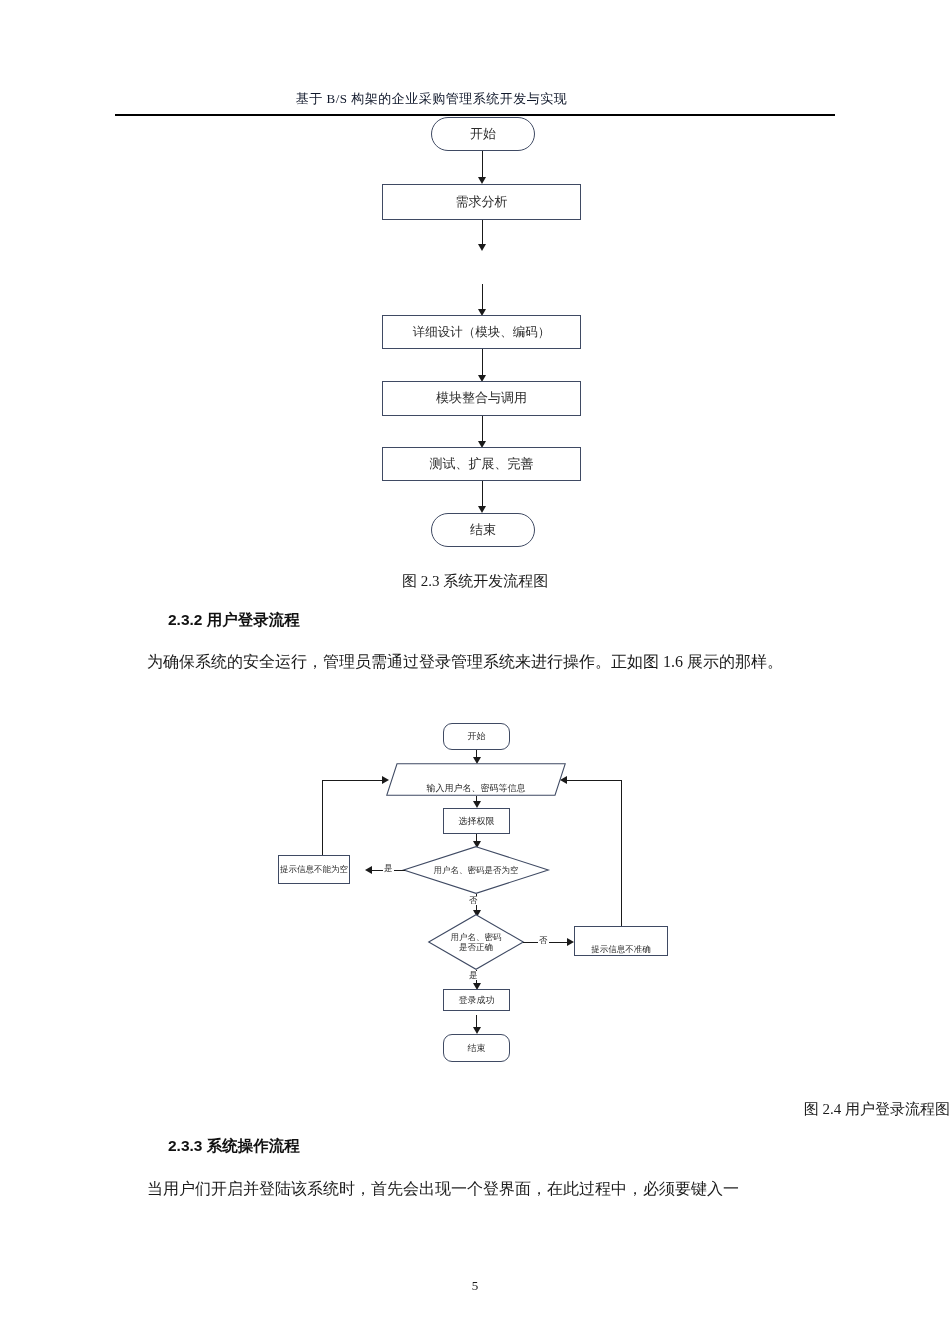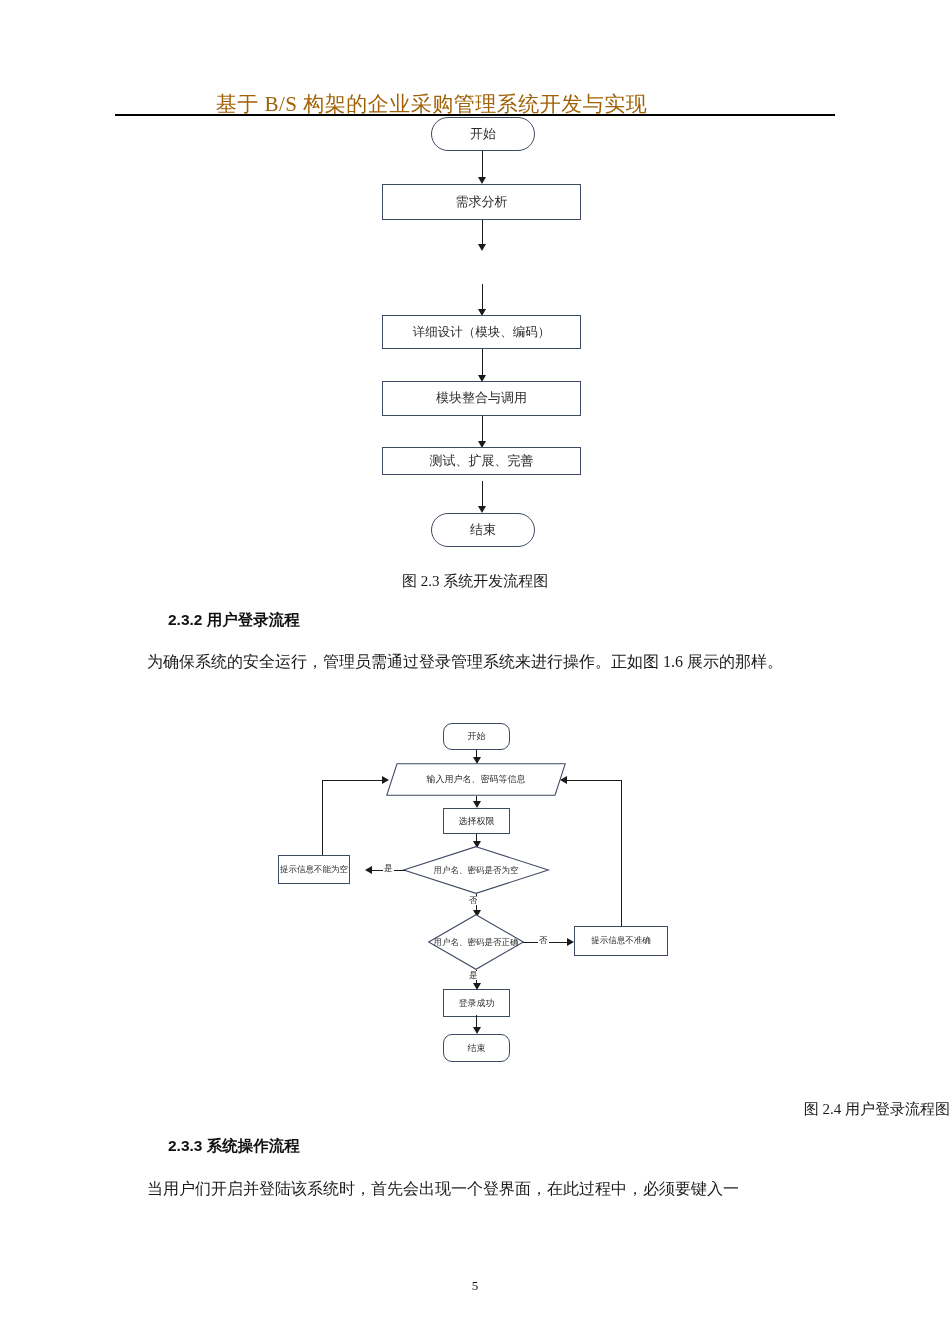--- a/index.html
+++ b/index.html
@@ -17,23 +17,23 @@
     overflow: hidden;
   }
 
   
   .header-title {
     position: absolute;
     left: 0;
     top: 90px;
     width: 863px;
     text-align: center;
-    font-size: 21px;
+    font-size: 13px;
     letter-spacing: 0.5px;
-    color: #a16207;
+    color: #0f172a;
   }
   .header-rule {
     position: absolute;
     left: 115px;
     top: 114px;
     width: 720px;
     height: 0;
     border-top: 2.2px solid #000;
   }
 
@@ -123,21 +123,21 @@
     position: absolute;
   }
   .para-wrap svg {
     position: absolute;
     left: 0;
     top: 0;
   }
   .para-text {
     position: absolute;
     left: 0;
-    top: 0;
+    top: 9px;
     width: 100%;
     height: 100%;
     display: flex;
     align-items: center;
     justify-content: center;
     font-family: "Liberation Sans", "DejaVu Sans", sans-serif;
     color: #2b2b2b;
   }
 
   
@@ -208,21 +208,21 @@
     </div>
     <div class="edge v" style="left:482px;top:349px;height:28px;"></div>
     <div class="arrow down" style="left:478px;top:375px;"></div>
 
     <div class="node" style="left:382px;top:381px;width:199px;height:35px;font-size:13px;">
       <span>模块整合与调用</span>
     </div>
     <div class="edge v" style="left:482px;top:416px;height:28px;"></div>
     <div class="arrow down" style="left:478px;top:441px;"></div>
 
-    <div class="node" style="left:382px;top:447px;width:199px;height:28px;font-size:13px;">
+    <div class="node" style="left:382px;top:447px;width:199px;height:34px;font-size:13px;">
       <span>测试、扩展、完善</span>
     </div>
     <div class="edge v" style="left:482px;top:481px;height:28px;"></div>
     <div class="arrow down" style="left:478px;top:506px;"></div>
 
     <div class="node rounded" style="left:431px;top:513px;width:104px;height:34px;font-size:13px;">
       <span>结束</span>
     </div>
   </div>
 
@@ -280,43 +280,43 @@
     <div class="arrow right" style="left:382px;top:776px;"></div>
 
     <div class="edge v" style="left:476px;top:894px;height:19px;"></div>
     <div class="arrow down" style="left:472.5px;top:910px;"></div>
     <div class="edge-label" style="left:468px;top:896px;">否</div>
 
     <div class="diamond-wrap" style="left:428px;top:914px;width:96px;height:56px;">
       <svg width="96" height="56" viewBox="0 0 96 56">
         <polygon points="48,0.7 95.3,28 48,55.3 0.7,28" fill="#ffffff" stroke="#3f4a63" stroke-width="1.1"></polygon>
       </svg>
-      <div class="diamond-text" style="font-size:8.5px;flex-direction:row;">
+      <div class="diamond-text" style="font-size:8.5px;flex-direction:column;">
         <span>用户名、密码</span>
         <span>是否正确</span>
       </div>
     </div>
 
     <div class="edge h" style="left:523px;top:941.5px;width:45px;"></div>
     <div class="arrow right" style="left:567px;top:937.5px;"></div>
     <div class="edge-label" style="left:538px;top:936px;">否</div>
 
-    <div class="node" style="left:574px;top:926px;width:94px;height:30px;font-size:8.5px;">
+    <div class="node" style="left:574px;top:926px;width:94px;height:30px;font-size:8.5px;align-items:flex-end;">
       <span>提示信息不准确</span>
     </div>
 
     <div class="edge v" style="left:621px;top:780px;height:146px;"></div>
     <div class="edge h" style="left:566px;top:780px;width:56px;"></div>
     <div class="arrow left" style="left:560px;top:776px;"></div>
 
     <div class="edge v" style="left:476px;top:970px;height:15px;"></div>
     <div class="arrow down" style="left:472.5px;top:983px;"></div>
     <div class="edge-label" style="left:468px;top:971px;">是</div>
 
-    <div class="node" style="left:443px;top:989px;width:67px;height:28px;font-size:9px;">
+    <div class="node" style="left:443px;top:989px;width:67px;height:22px;font-size:9px;">
       <span>登录成功</span>
     </div>
     <div class="edge v" style="left:476px;top:1015px;height:14px;"></div>
     <div class="arrow down" style="left:472.5px;top:1027px;"></div>
 
     <div class="node rounded-sm" style="left:443px;top:1034px;width:67px;height:28px;font-size:9px;">
       <span>结束</span>
     </div>
   </div>
 

